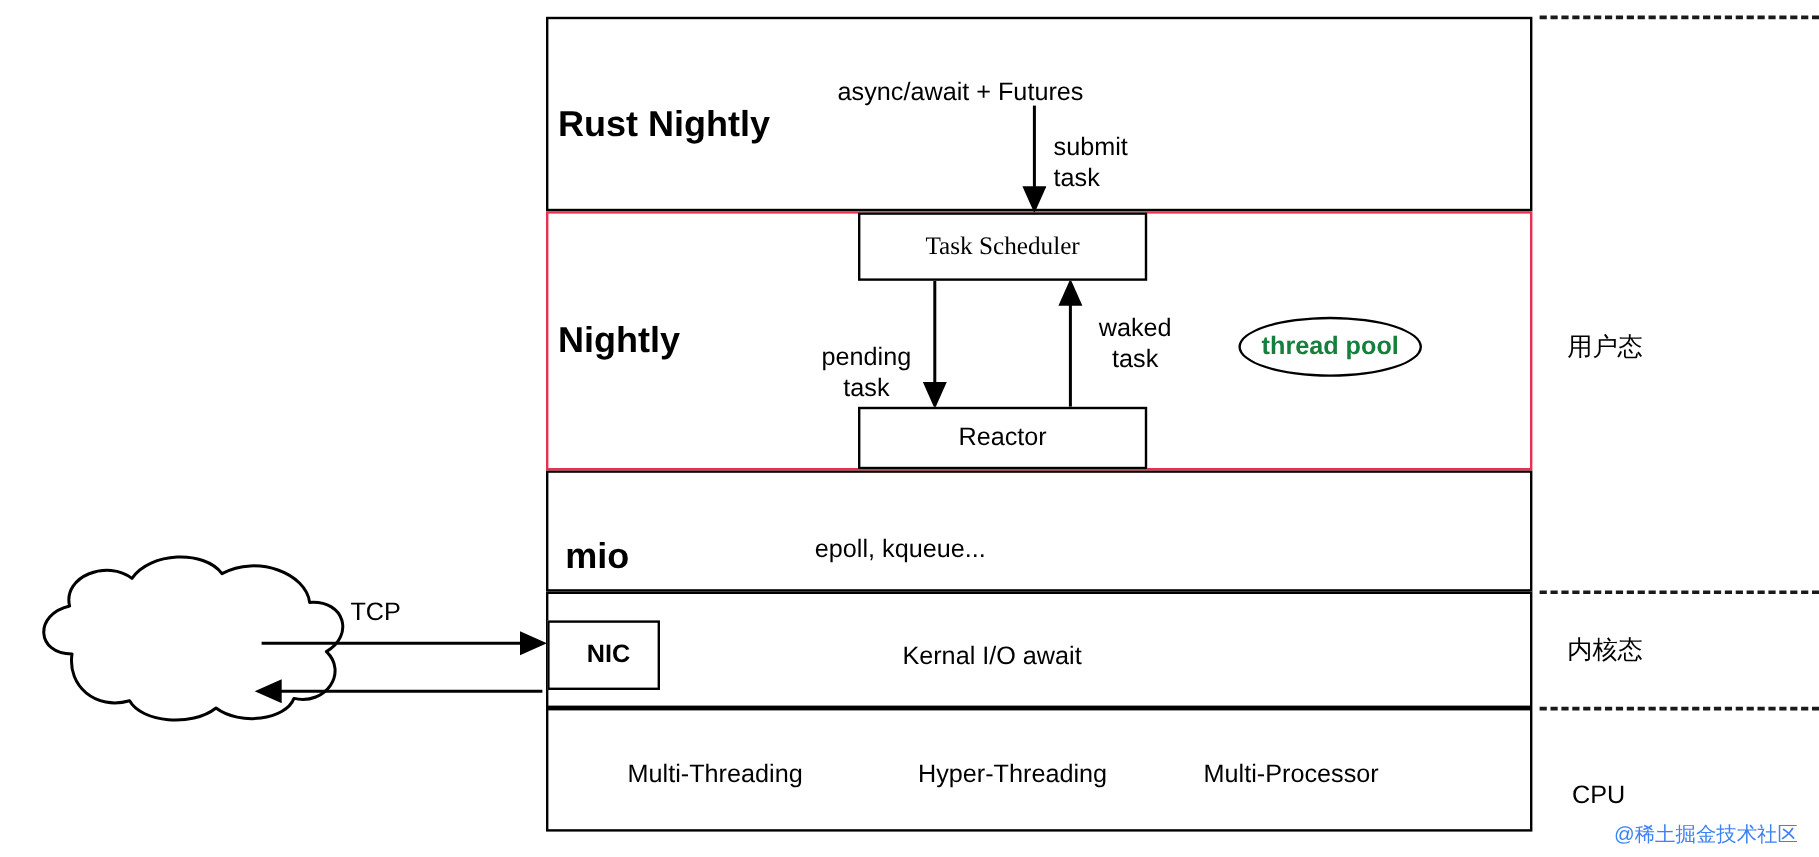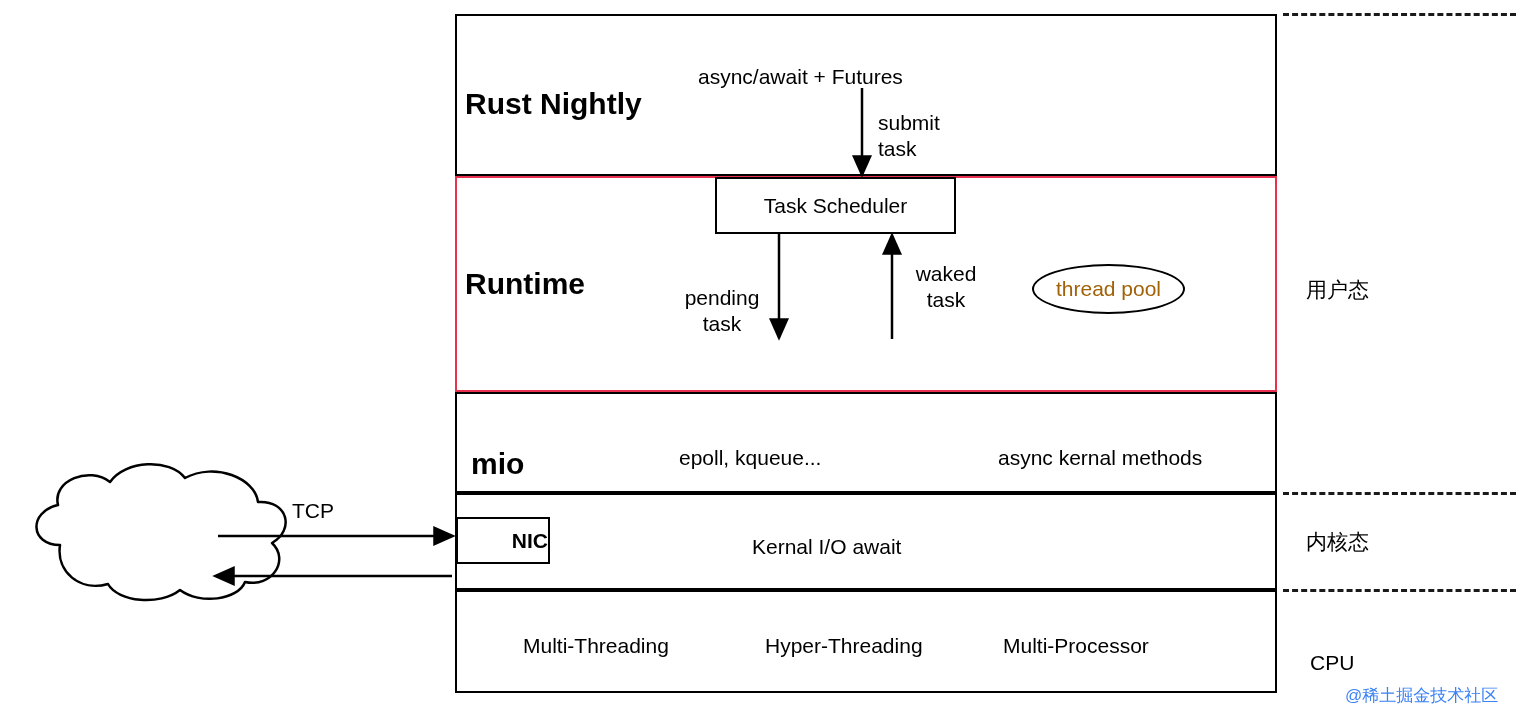--- a/index.html
+++ b/index.html
@@ -61,24 +61,25 @@
   }
 
   .ellipse {
     position: absolute;
     border: 2px solid #000000;
     border-radius: 50%;
     display: flex;
     align-items: center;
     justify-content: center;
     font-size: 21px;
-    color: #a16207;
+    color: #15803d;
     background: #ffffff;
     z-index: 6;
     white-space: nowrap;
+    font-weight: bold;
   }
 
   .watermark {
     position: absolute;
     font-size: 17px;
     color: #3b82f6;
     white-space: nowrap;
     z-index: 9;
   }
 
@@ -115,51 +116,51 @@
   <div class="layer-box red" style="left:455px; top:176px; width:822px; height:216px;"></div>
 
   <div class="layer-box" style="left:455px; top:392px; width:822px; height:101px;"></div>
 
   <div class="layer-box" style="left:455px; top:493px; width:822px; height:97px;"></div>
 
   <div class="layer-box" style="left:455px; top:590px; width:822px; height:103px;"></div>
 
   <div class="label bold" style="left:465px; top:85px;">Rust Nightly</div>
 
-  <div class="label bold" style="left:465px; top:265px;">Runtime</div>
+  <div class="label bold" style="left:465px; top:265px;">Nightly</div>
 
   <div class="label bold" style="left:471px; top:445px;">mio</div>
 
   <div class="label" style="left:698px; top:64px;">async/await + Futures</div>
 
   <div class="label" style="left:878px; top:110px;">
     <span>submit</span><br>
     <span>task</span>
   </div>
 
-  <div class="inner-box" style="left:715px; top:177px; width:241px; height:57px;">Task Scheduler</div>
-
+  <div class="inner-box" style="left:715px; top:177px; width:241px; height:57px;font-family:Liberation Serif, serif;">Task Scheduler</div>
+
+  <div class="inner-box" style="left:715px; top:339px; width:241px; height:52px;">Reactor</div>
 
   <div class="ellipse" style="left:1032px; top:264px; width:149px; height:46px;">thread pool</div>
 
   <div class="label center" style="left:672px; top:261px; width:100px;margin-top:24px;">
     <span>pending</span><br>
     <span>task</span>
   </div>
 
   <div class="label center" style="left:898px; top:261px; width:96px;">
     <span>waked</span><br>
     <span>task</span>
   </div>
 
   <div class="label" style="left:679px; top:445px;">epoll, kqueue...</div>
 
-  <div class="label" style="left:998px; top:445px;">async kernal methods</div>
-
-  <div class="inner-box" style="left:456px; top:517px; width:94px; height:47px; justify-content:flex-end;">
+
+  <div class="inner-box" style="left:456px; top:517px; width:94px; height:58px; justify-content:center;">
     <span style="font-weight:bold; padding-left:8px;">NIC</span>
   </div>
 
   <div class="label" style="left:752px; top:534px;">Kernal I/O await</div>
 
   <div class="label" style="left:523px; top:633px;">Multi-Threading</div>
 
   <div class="label" style="left:765px; top:633px;">Hyper-Threading</div>
 
   <div class="label" style="left:1003px; top:633px;">Multi-Processor</div>

